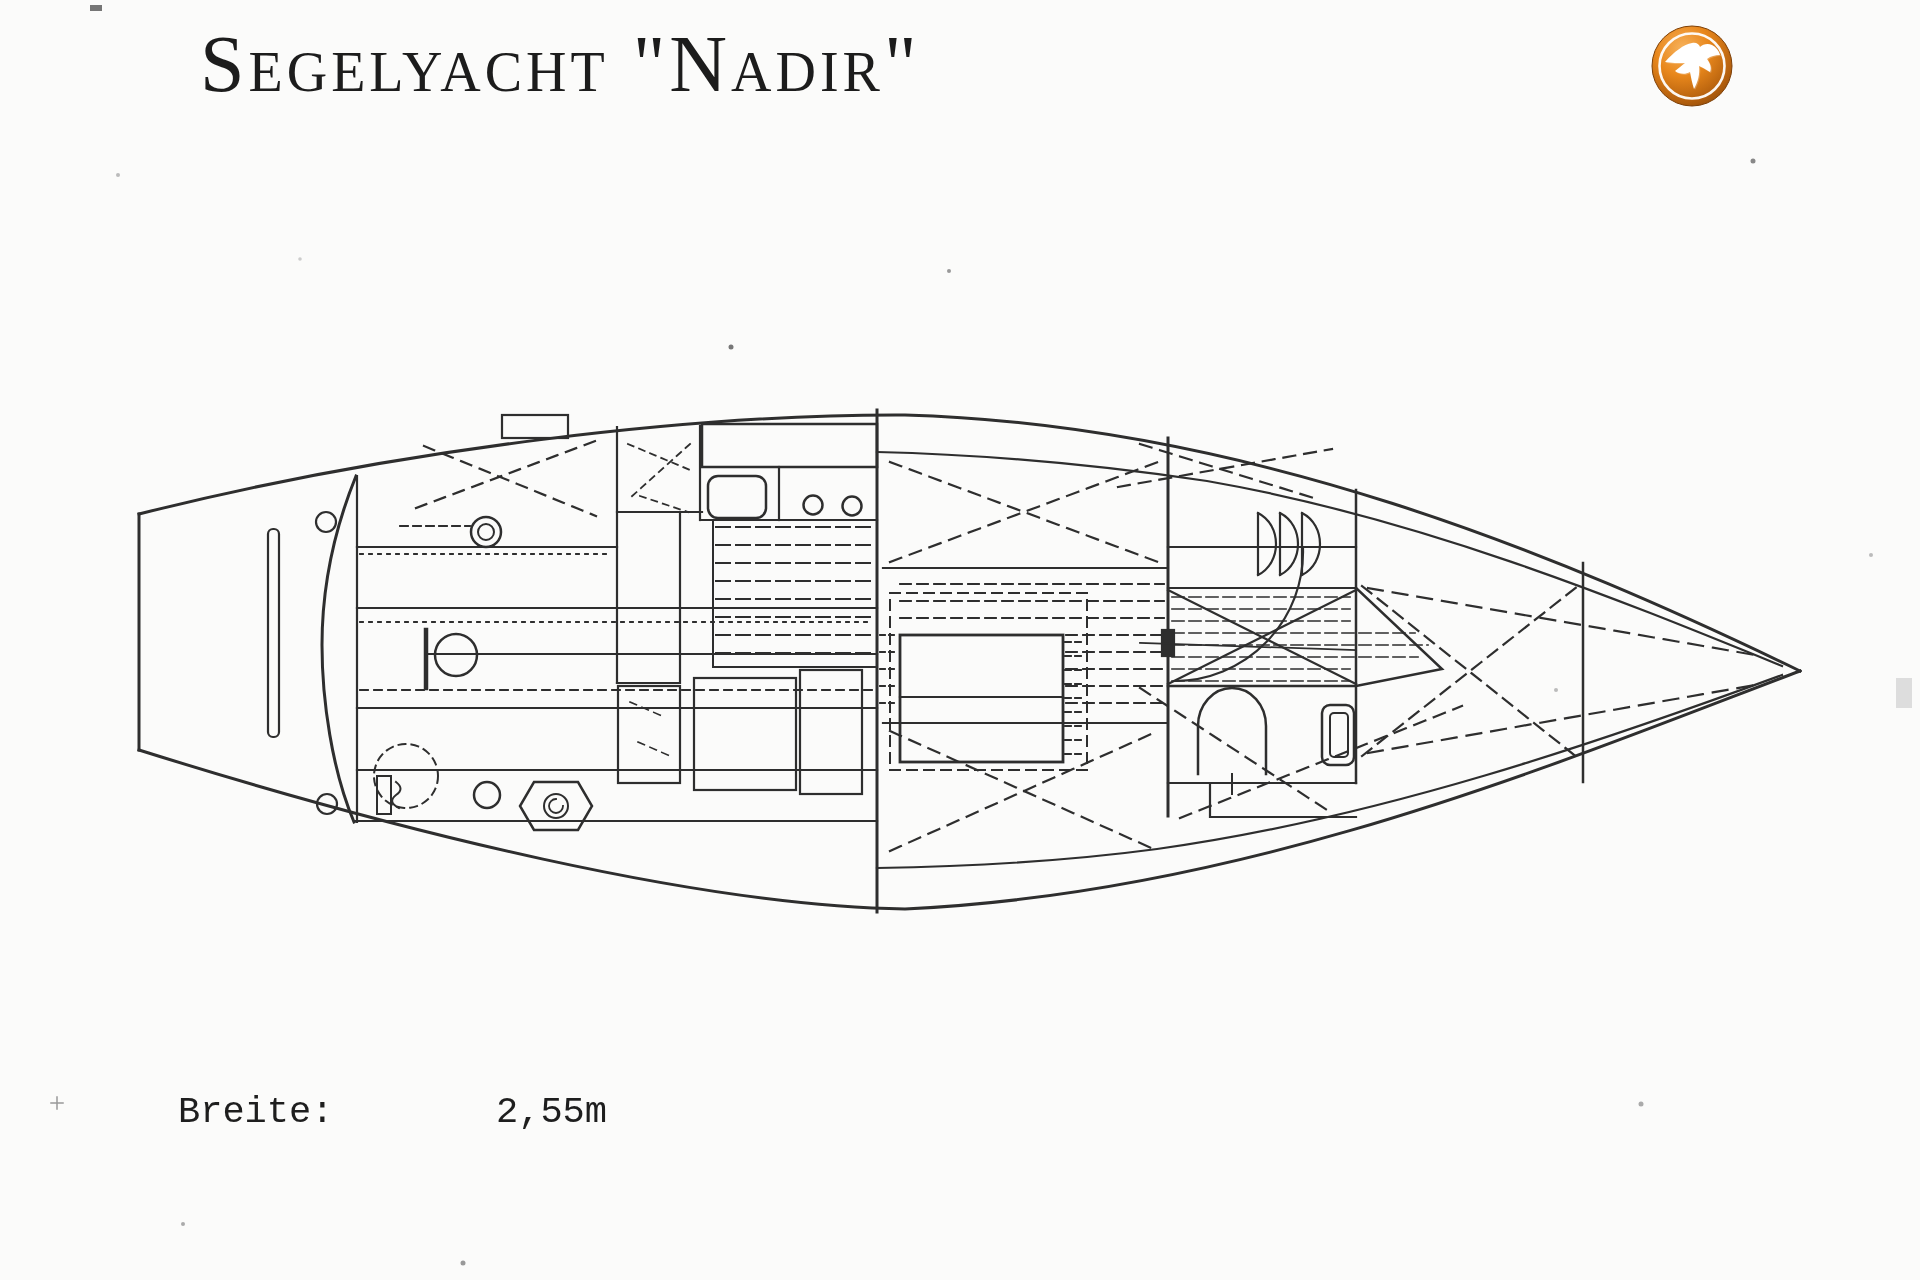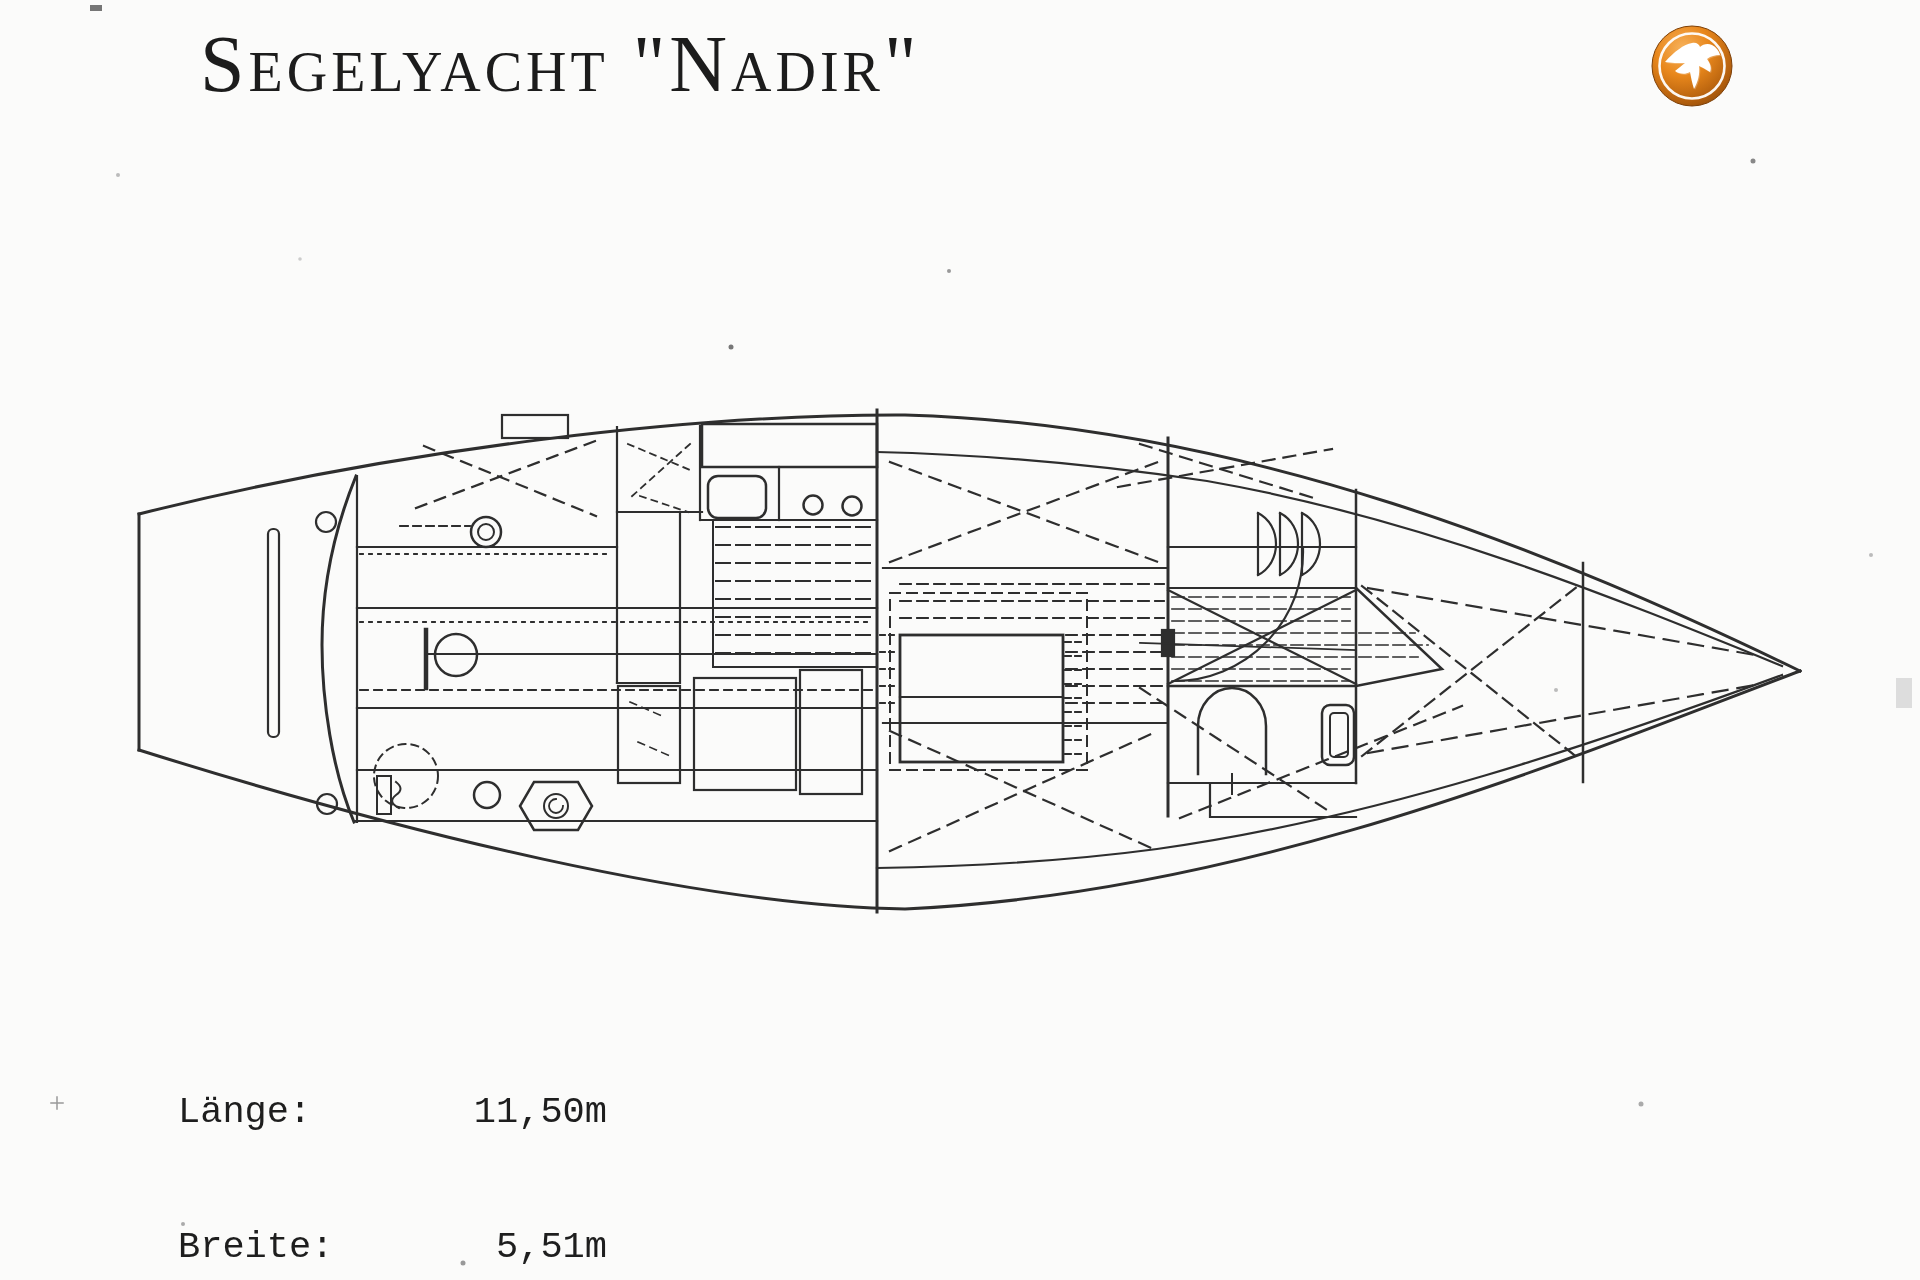--- a/index.html
+++ b/index.html
@@ -268,19 +268,18 @@
       <circle cx="463" cy="1263" r="2.5" fill="#999999"></circle>
       <circle cx="183" cy="1224" r="2" fill="#aaaaaa"></circle>
       <circle cx="1641" cy="1104" r="2.5" fill="#aaaaaa"></circle>
       <circle cx="118" cy="175" r="2" fill="#bbbbbb"></circle>
       <circle cx="300" cy="259" r="1.8" fill="#cccccc"></circle>
       <circle cx="1556" cy="690" r="2" fill="#bbbbbb"></circle>
     </g>
   </svg>
 
   <div class="specs">
-    <span class="row"><span class="lbl">Länge:</span><span class="val">11,50m</span></span>
-    <span class="row"><span class="lbl">Breite:</span><span class="val">5,51m</span></span>
+    <span class="row"><span class="lbl">Breite:</span><span class="val">2,55m</span></span>
     
     
   </div>
 
 </div>
 
 </body></html>

